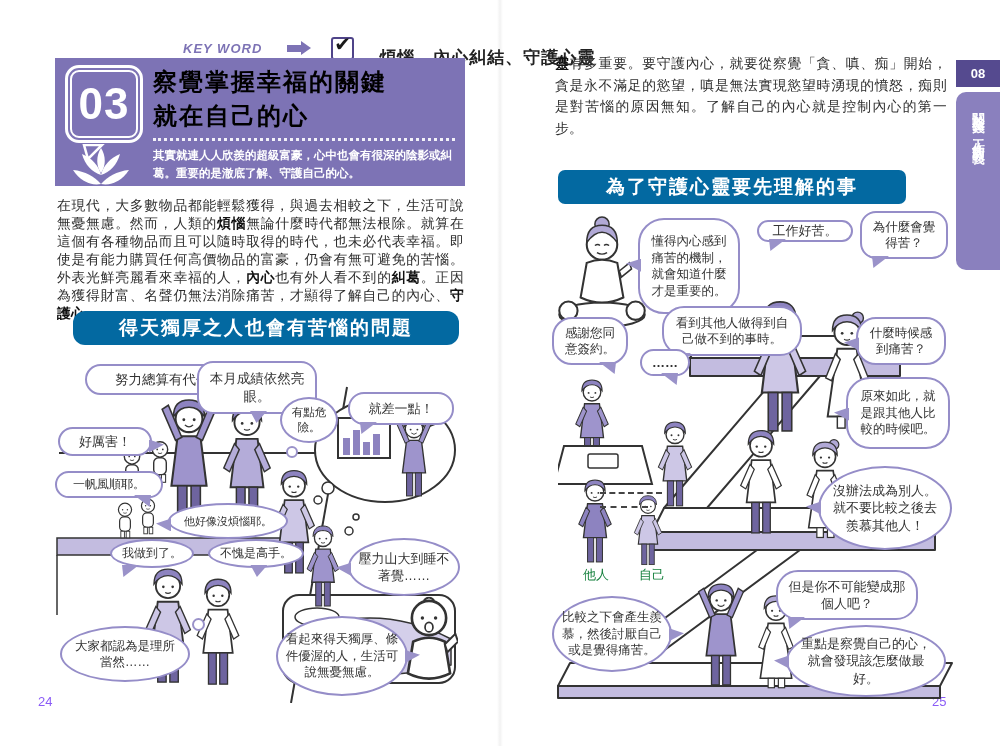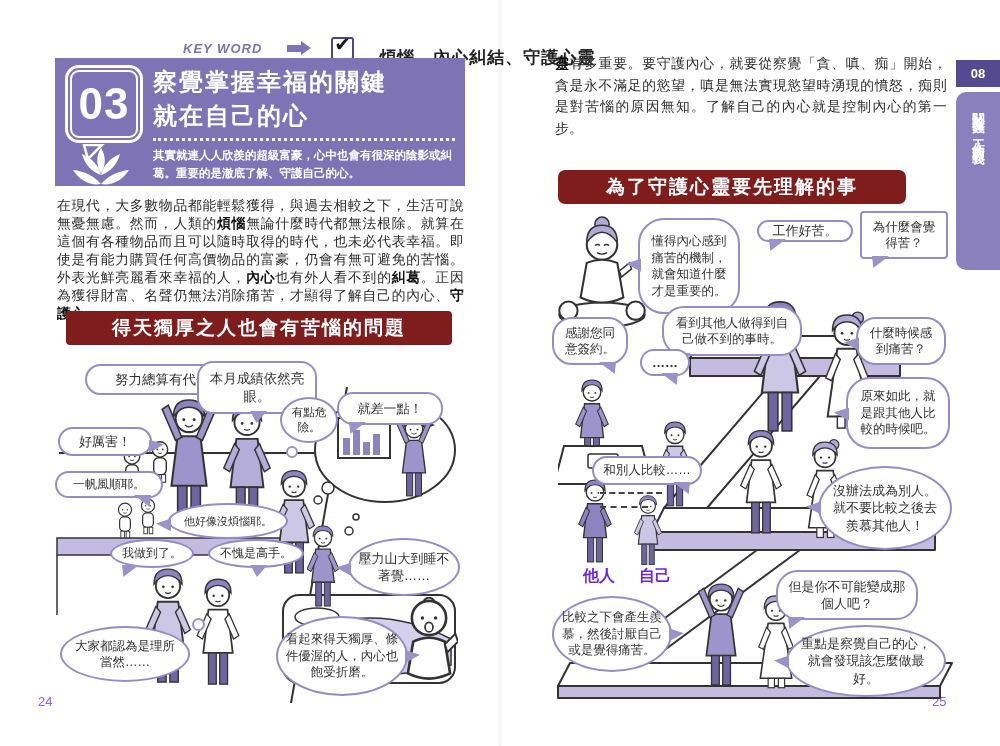--- a/index.html
+++ b/index.html
@@ -28,51 +28,51 @@
   .tab-body span{writing-mode:vertical-rl;font-size:12.5px;letter-spacing:3px;font-weight:bold;}
 
   
   .title-block{position:absolute;left:55px;top:58px;width:410px;height:128px;background:#7d73b5;border-radius:0;}
   .lesson-badge{position:absolute;left:10px;top:7px;width:72px;height:72px;border:3px solid #fff;
         border-radius:14px;display:flex;align-items:center;justify-content:center;}
   .lesson-badge::before{content:"";position:absolute;inset:2px;border:2px solid #fff;border-radius:9px;}
   .lesson-badge b{color:#fff;font-size:44px;letter-spacing:1px;}
   .badge-tail{position:absolute;left:26px;top:86px;}
   .lotus{position:absolute;left:17px;top:88px;}
-  .tb-title{position:absolute;left:98px;color:#ffffff;font-weight:bold;font-size:24px;letter-spacing:2px;white-space:nowrap;}
+  .tb-title{position:absolute;left:98px;color:#000000;font-weight:bold;font-size:24px;letter-spacing:2px;white-space:nowrap;}
   .tb-t1{top:8px;} .tb-t2{top:42px;}
   .tb-dots{position:absolute;left:98px;right:10px;top:80px;border-top:3px dotted rgba(255,255,255,.9);}
   .tb-lead{position:absolute;left:98px;right:8px;top:88px;color:#fff;font-size:11.5px;font-weight:bold;line-height:1.6;}
 
   
   .body-text{position:absolute;text-align:justify;color:#2e2e2e;}
   .body-left{left:57px;top:197px;width:407px;font-size:13.8px;line-height:18px;letter-spacing:.3px;}
   .body-right{left:555px;top:53px;width:392px;font-size:13.8px;line-height:21.5px;letter-spacing:.3px;}
   .body-text b{color:#111;}
 
   
-  .banner{position:absolute;background:#7f1d1d;border-radius:10px;color:#fff;font-weight:bold;
+  .banner{position:absolute;background:#0369a1;border-radius:10px;color:#fff;font-weight:bold;
         font-size:19px;letter-spacing:2px;display:flex;align-items:center;justify-content:center;}
 
   
   .bubble{position:absolute;box-sizing:border-box;background:#fff;border:2px solid #958dc8;
         border-radius:16px;display:flex;align-items:center;justify-content:center;text-align:center;
         font-size:12.5px;line-height:1.32;color:#333;padding:3px 7px;z-index:6;}
   .ellipse{border-radius:50%;}
   .t-bl::after,.t-br::after,.t-b::after{content:"";position:absolute;width:17px;height:12px;background:#9a92c9;bottom:-11px;}
   .t-bl::after{left:10px;clip-path:polygon(0 0,100% 0,8% 100%);}
   .t-br::after{right:10px;clip-path:polygon(0 0,100% 0,92% 100%);}
   .t-b::after{left:44%;clip-path:polygon(0 0,100% 0,38% 100%);}
   .t-l::before,.t-r::before{content:"";position:absolute;width:15px;height:13px;background:#9a92c9;top:42%;}
   .t-l::before{left:-14px;clip-path:polygon(100% 0,100% 100%,0 38%);}
   .t-r::before{right:-14px;clip-path:polygon(0 0,0 100%,100% 38%);}
   .dot{position:absolute;background:#fff;border:2px solid #9a92c9;border-radius:50%;z-index:6;}
 
   .fig{position:absolute;z-index:3;}
-  .fig-label{position:absolute;z-index:6;font-size:16px;font-weight:bold;color:#6d28d9;}
+  .fig-label{position:absolute;z-index:6;font-size:13px;font-weight:normal;color:#15803d;}
   .dash{position:absolute;z-index:4;border-top:2px dashed #444;}
   .pagenum{position:absolute;font-size:13px;color:#8b5cf6;}
 </style>
 </head>
 <body>
 
 <svg style="position:absolute;width:0;height:0" aria-hidden="true">
 <defs>
   <symbol id="sym-man" viewBox="0 0 60 130">
     <circle cx="30" cy="21" r="13" fill="#fff" stroke="#333" stroke-width="2"></circle>
@@ -177,21 +177,21 @@
     </svg>
     <div class="tb-title tb-t1">察覺掌握幸福的關鍵</div>
     <div class="tb-title tb-t2">就在自己的心</div>
     <div class="tb-dots"></div>
     <div class="tb-lead">其實就連人人欣羨的超級富豪，心中也會有很深的陰影或糾葛。重要的是澈底了解、守護自己的心。</div>
   </div>
 
   <div class="body-text body-left"><span>在現代，大多數物品都能輕鬆獲得，與過去相較之下，生活可說無憂無慮。然而，人類的</span><b>煩惱</b><span>無論什麼時代都無法根除。就算在這個有各種物品而且可以隨時取得的時代，也未必代表幸福。即使是有能力購買任何高價物品的富豪，仍會有無可避免的苦惱。外表光鮮亮麗看來幸福的人，</span><b>內心</b><span>也有外人看不到的</span><b>糾葛</b><span>。正因為獲得財富、名聲仍無法消除痛苦，才顯得了解自己的內心、</span><b>守護心</b></div>
   <div class="body-text body-right"><b>靈</b><span>有多重要。要守護內心，就要從察覺「貪、嗔、痴」開始，貪是永不滿足的慾望，嗔是無法實現慾望時湧現的憤怒，痴則是對苦惱的原因無知。了解自己的內心就是控制內心的第一步。</span></div>
 
-  <div class="banner" style="left:66px;top:311px;width:386px;height:34px;border-radius:4px">得天獨厚之人也會有苦惱的問題</div>
+  <div class="banner" style="left:73px;top:311px;width:386px;height:34px;border-radius:12px">得天獨厚之人也會有苦惱的問題</div>
   <div class="banner" style="left:558px;top:170px;width:348px;height:34px;border-radius:7px">為了守護心靈要先理解的事</div>
 
   <svg class="fig" style="left:55px;top:355px" width="405" height="348" viewBox="0 0 405 348">
     <line x1="4" y1="98" x2="288" y2="98" stroke="#333" stroke-width="2"></line>
     <rect x="2" y="183" width="226" height="17" fill="#c3bce0" stroke="#333" stroke-width="1.5"></rect>
     <line x1="2" y1="200" x2="2" y2="260" stroke="#333" stroke-width="1.5"></line>
     <line x1="292" y1="32" x2="236" y2="348" stroke="#333" stroke-width="2"></line>
     <circle cx="294" cy="176" r="4" fill="#fff" stroke="#333" stroke-width="1.5"></circle>
     <circle cx="301" cy="162" r="3" fill="#fff" stroke="#333" stroke-width="1.5"></circle>
     <rect x="228" y="240" width="172" height="88" rx="16" fill="#fff" stroke="#333" stroke-width="2"></rect>
@@ -245,30 +245,30 @@
       <use href="#sym-man"></use>
     </svg>
   <svg class="fig" style="left:400px;top:596px;width:58px;height:94px" viewBox="0 0 44 70">
       <use href="#sym-baby"></use>
     </svg>
 
   <div class="bubble t-br" style="left:85px;top:364px;width:168px;height:31px;font-size:13.5px">努力總算有代價。</div>
   <div class="bubble t-b" style="left:197px;top:361px;width:120px;height:53px;font-size:13.5px">本月成績依然亮眼。</div>
   <div class="bubble ellipse" style="left:280px;top:397px;width:58px;height:46px;font-size:11.5px">有點危險。</div>
   <span class="dot" style="left:286px;top:446px;width:8px;height:8px"></span>
-  <div class="bubble t-bl" style="left:337px;top:392px;width:106px;height:33px;font-size:13px">就差一點！</div>
+  <div class="bubble t-bl" style="left:348px;top:392px;width:106px;height:33px;font-size:13px">就差一點！</div>
   <div class="bubble t-r" style="left:58px;top:427px;width:94px;height:29px;font-size:13px">好厲害！</div>
   <div class="bubble t-br" style="left:55px;top:471px;width:108px;height:27px;font-size:12px">一帆風順耶。</div>
   <div class="bubble ellipse t-l" style="left:168px;top:503px;width:120px;height:36px;font-size:11px">他好像沒煩惱耶。</div>
   <div class="bubble ellipse t-bl" style="left:110px;top:539px;width:84px;height:29px;font-size:12px">我做到了。</div>
   <div class="bubble ellipse t-b" style="left:208px;top:539px;width:96px;height:29px;font-size:12px">不愧是高手。</div>
   <div class="bubble ellipse t-l" style="left:348px;top:538px;width:112px;height:58px;font-size:13px">壓力山大到睡不著覺……</div>
   <div class="bubble ellipse" style="left:60px;top:626px;width:130px;height:56px;font-size:12.5px">大家都認為是理所當然……</div>
   <span class="dot" style="left:192px;top:618px;width:9px;height:9px"></span>
-  <div class="bubble ellipse t-r" style="left:276px;top:616px;width:132px;height:80px;font-size:12.5px">看起來得天獨厚、條件優渥的人，內心也飽受折磨。</div>
+  <div class="bubble ellipse t-r" style="left:276px;top:616px;width:132px;height:80px;font-size:12.5px">看起來得天獨厚、條件優渥的人，生活可說無憂無慮。</div>
 
   <svg class="fig" style="left:552px;top:208px" width="408" height="492" viewBox="0 0 408 492">
     <g stroke="#333" stroke-width="2" stroke-linejoin="round">
       <polygon points="150,128 360,128 348,150 138,150" fill="#fff"></polygon>
       <polygon points="138,150 348,150 348,168 138,168" fill="#c3bce0"></polygon>
       <polygon points="225,168 268,168 155,300 112,300" fill="#fff"></polygon>
       <polygon points="112,300 395,300 383,324 100,324" fill="#fff"></polygon>
       <polygon points="100,324 383,324 383,342 100,342" fill="#c3bce0"></polygon>
       <polygon points="205,342 248,342 95,455 52,455" fill="#fff"></polygon>
       <polygon points="18,455 400,455 388,478 6,478" fill="#fff"></polygon>
@@ -314,27 +314,26 @@
     </svg>
   <svg class="fig" style="left:752px;top:592px;width:48px;height:102px;color:#fff">
       <use href="#sym-woman"></use>
     </svg>
 
   <div class="fig-label" style="left:583px;top:566px">他人</div>
   <div class="fig-label" style="left:639px;top:566px">自己</div>
 
   <div class="bubble t-l" style="left:638px;top:218px;width:102px;height:96px;font-size:12.5px;border-radius:26px">懂得內心感到痛苦的機制，就會知道什麼才是重要的。</div>
   <div class="bubble t-bl" style="left:757px;top:220px;width:96px;height:22px;font-size:13px">工作好苦。</div>
-  <div class="bubble t-bl" style="left:860px;top:211px;width:88px;height:48px;font-size:12.5px;border-radius:4px">為什麼會覺得苦？</div>
+  <div class="bubble t-bl" style="left:860px;top:211px;width:88px;height:48px;font-size:12.5px;border-radius:16px">為什麼會覺得苦？</div>
   <div class="bubble t-br" style="left:552px;top:317px;width:76px;height:48px;font-size:12.5px;border-radius:20px">感謝您同意簽約。</div>
   <div class="bubble t-bl" style="left:662px;top:306px;width:140px;height:50px;font-size:12.5px;border-radius:22px">看到其他人做得到自己做不到的事時。</div>
   <div class="bubble t-l" style="left:856px;top:317px;width:90px;height:48px;font-size:12.5px;border-radius:20px">什麼時候感到痛苦？</div>
   <div class="bubble t-br" style="left:640px;top:349px;width:50px;height:27px;font-size:13px;font-weight:bold">……</div>
   <div class="bubble t-l" style="left:846px;top:377px;width:104px;height:72px;font-size:12.5px;border-radius:24px">原來如此，就是跟其他人比較的時候吧。</div>
-  <div class="bubble t-br" style="left:592px;top:456px;width:110px;height:29px;font-size:12.5px">和別人比較……</div>
   <div class="bubble ellipse t-l" style="left:818px;top:466px;width:134px;height:84px;font-size:13px">沒辦法成為別人。就不要比較之後去羨慕其他人！</div>
   <div class="bubble ellipse t-r" style="left:552px;top:596px;width:120px;height:76px;font-size:12.5px">比較之下會產生羨慕，然後討厭自己或是覺得痛苦。</div>
   <div class="bubble t-bl" style="left:776px;top:570px;width:142px;height:50px;font-size:13px;border-radius:22px">但是你不可能變成那個人吧？</div>
   <div class="bubble ellipse t-l" style="left:786px;top:625px;width:160px;height:72px;font-size:13px">重點是察覺自己的心，就會發現該怎麼做最好。</div>
 
   <div class="pagenum" style="left:38px;top:694px">24</div>
   <div class="pagenum" style="left:932px;top:694px">25</div>
 </div>
 
 </body></html>

